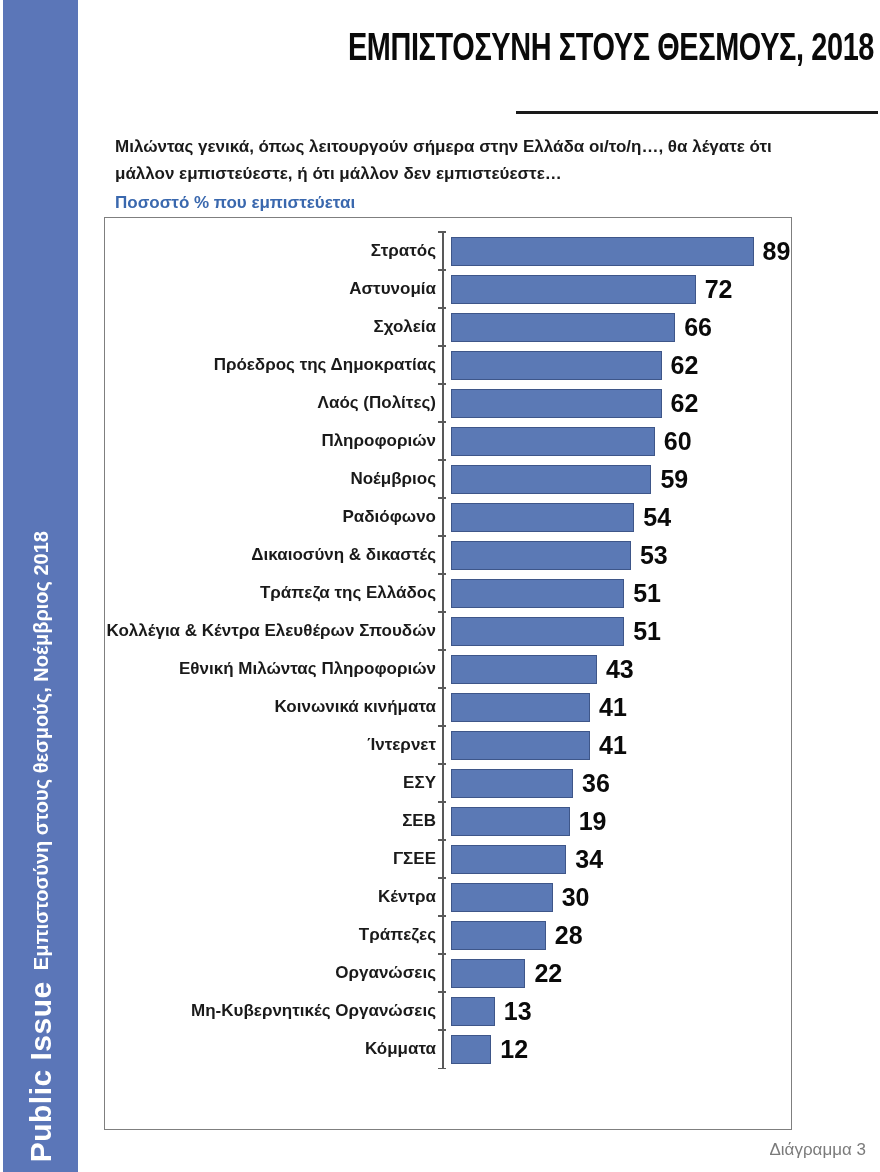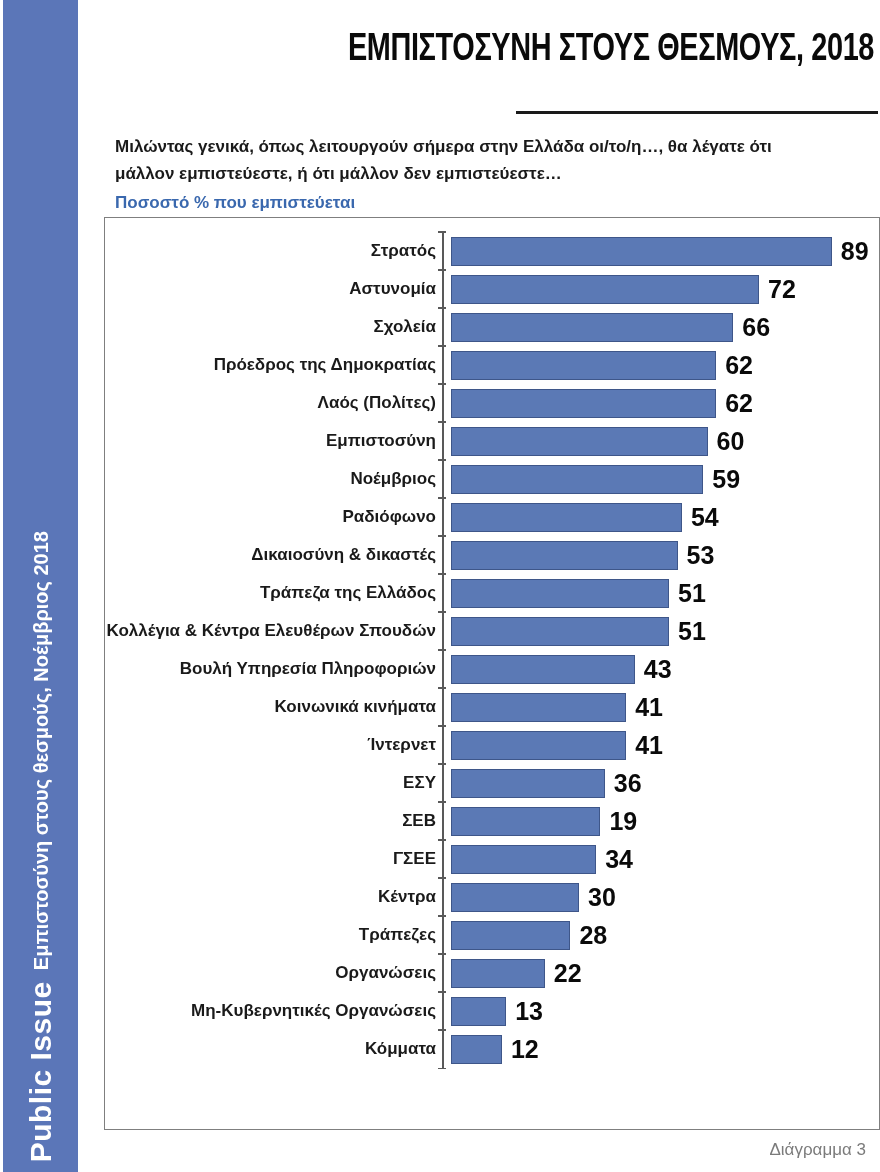--- a/index.html
+++ b/index.html
@@ -19,21 +19,21 @@
         font-size:38px;font-weight:bold;letter-spacing:-0.5px;white-space:nowrap;
         transform:scaleX(0.76);transform-origin:right center;color:#0a0a0a;}
   .title-rule{position:absolute;top:111px;left:516px;width:362px;height:3px;background:#1a1a1a;}
 
   
   .question{position:absolute;top:133px;left:115px;width:690px;
         font-size:17px;font-weight:bold;line-height:27px;color:#1a1a1a;}
   .metric{margin-top:2px;color:#3a68ae;}
 
   
-  .chart-box{position:absolute;top:217px;left:104px;width:776px;height:913px;
+  .chart-box{position:absolute;top:217px;left:104px;width:688px;height:913px;
         border:1.5px solid #7f7f7f;box-sizing:border-box;background:#fff;}
   .rows{position:absolute;top:14px;left:0;width:100%;}
   .rows::before{content:"";position:absolute;left:337px;top:0;bottom:0;width:1.5px;background:#595959;}
   .rows::after{content:"";position:absolute;left:333px;bottom:-1px;width:8px;height:1.5px;background:#595959;}
   .row{display:flex;height:38px;}
   .cat{width:331px;padding-right:6px;display:flex;align-items:center;justify-content:flex-end;
         white-space:nowrap;font-size:17px;font-weight:bold;color:#1a1a1a;}
   .plot{flex:1;position:relative;display:flex;align-items:center;margin-left:8.5px;}
   .plot::before{content:"";position:absolute;left:-12.5px;top:-0.75px;width:8px;height:1.5px;background:#595959;}
   .bar{height:29px;background:#5b79b5;border:1.5px solid #3e5689;box-sizing:border-box;flex:none;}
@@ -90,21 +90,21 @@
           </div>
         </div>
         <div class="row">
           <div class="cat">Λαός (Πολίτες)</div>
           <div class="plot">
             <div class="bar" style="width: 62%; background: rgb(91, 121, 181); border-color: rgb(62, 86, 137);"></div>
             <span class="val">62</span>
           </div>
         </div>
         <div class="row">
-          <div class="cat">Εμπιστοσύνη</div>
+          <div class="cat">Πληροφοριών</div>
           <div class="plot">
             <div class="bar" style="width: 60%; background: rgb(91, 121, 181); border-color: rgb(62, 86, 137);"></div>
             <span class="val">60</span>
           </div>
         </div>
         <div class="row">
           <div class="cat">Νοέμβριος</div>
           <div class="plot">
             <div class="bar" style="width: 59%; background: rgb(91, 121, 181); border-color: rgb(62, 86, 137);"></div>
             <span class="val">59</span>
@@ -132,21 +132,21 @@
           </div>
         </div>
         <div class="row">
           <div class="cat">Κολλέγια &amp; Κέντρα Ελευθέρων Σπουδών</div>
           <div class="plot">
             <div class="bar" style="width: 51%; background: rgb(91, 121, 181); border-color: rgb(62, 86, 137);"></div>
             <span class="val">51</span>
           </div>
         </div>
         <div class="row">
-          <div class="cat">Βουλή Υπηρεσία Πληροφοριών</div>
+          <div class="cat">Εθνική Μιλώντας Πληροφοριών</div>
           <div class="plot">
             <div class="bar" style="width: 43%; background: rgb(91, 121, 181); border-color: rgb(62, 86, 137);"></div>
             <span class="val">43</span>
           </div>
         </div>
         <div class="row">
           <div class="cat">Κοινωνικά κινήματα</div>
           <div class="plot">
             <div class="bar" style="width: 41%; background: rgb(91, 121, 181); border-color: rgb(62, 86, 137);"></div>
             <span class="val">41</span>

